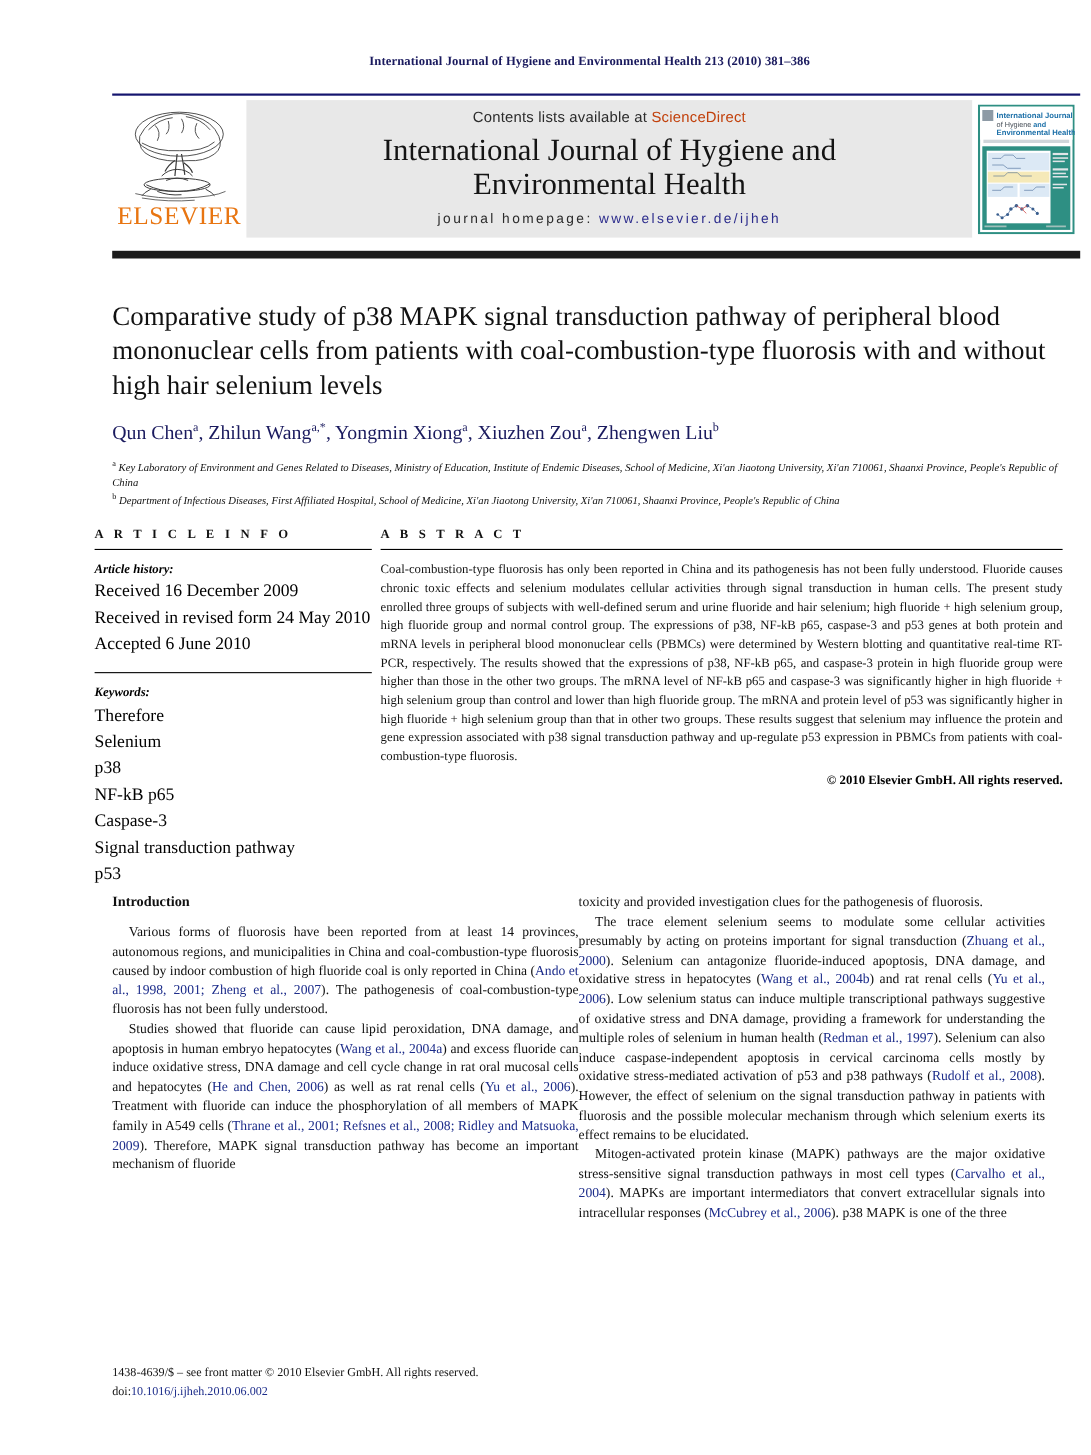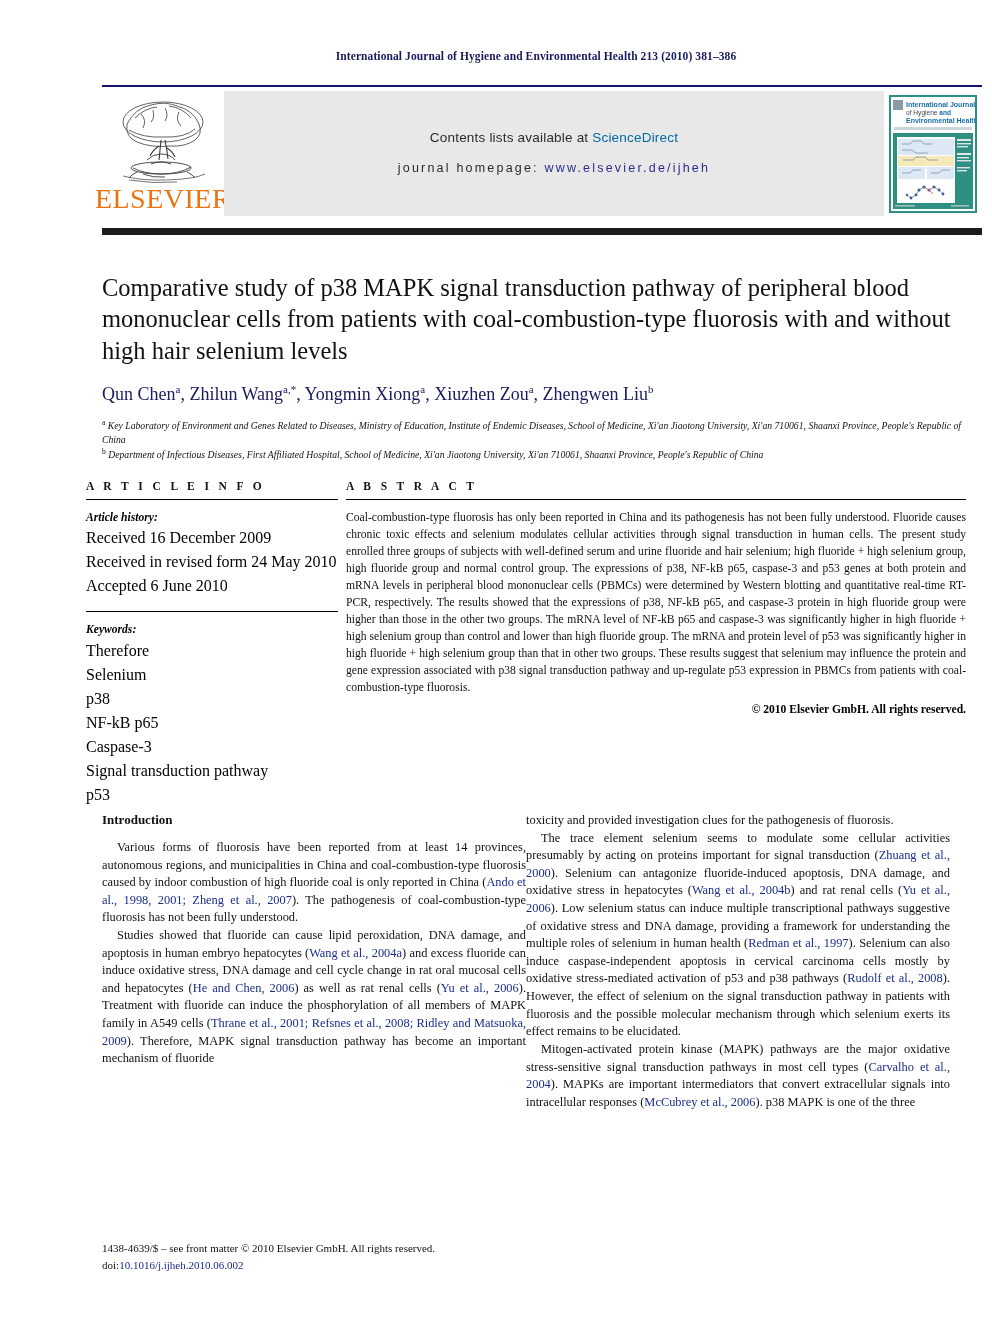--- a/index.html
+++ b/index.html
@@ -59,21 +59,21 @@
     flex-direction: column;
     align-items: center;
     justify-content: flex-start;
     padding-top: 5px;
     background: #ffffff;
   }
   .tree-svg { display:block; }
   .elsevier-word {
     font-family: "Liberation Serif", serif;
     font-weight: normal;
-    font-size: 28px;
+    font-size: 23px;
     letter-spacing: 0.5px;
     color: #E87511;
     margin-top: 1px;
     line-height: 1;
   }
   .mast-center {
     flex: 1 1 auto;
     background: #e8e8e8;
     display: flex;
     flex-direction: column;
@@ -82,21 +82,21 @@
     padding: 6px 0 8px 0;
   }
   .contents-line {
     font-family: "Liberation Sans", sans-serif;
     font-size: 13.5px;
     color: #2b2b2b;
     letter-spacing: 0.2px;
     margin-bottom: 7px;
   }
   .contents-line .sd {
-    color: #0369a1;
+    color: #c2410c;
     letter-spacing: 0.2px;
   }
   .journal-title {
     font-family: "Liberation Serif", serif;
     font-size: 28px;
     color: #141414;
     text-align: center;
     line-height: 1.12;
     font-weight: normal;
   }
@@ -319,20 +319,24 @@
             <path d="M16 80 q20 5 44 4 q28 -1 38 -6"></path>
             <path d="M22 84 q24 4 48 2"></path>
           </g>
         </svg>
         <div class="elsevier-word">ELSEVIER</div>
       </div>
 
       <div class="mast-center">
         <div class="contents-line">
           <span>Contents lists available at </span><span class="sd">ScienceDirect</span>
+        </div>
+        <div class="journal-title">
+          <div>International Journal of Hygiene and</div>
+          <div>Environmental Health</div>
         </div>
         <div class="homepage-line">
           <span>journal homepage: </span><span class="url">www.elsevier.de/ijheh</span>
         </div>
       </div>
 
       <div class="cover-thumb">
         <svg width="88" height="118" viewBox="0 0 88 118">
           <rect x="0" y="0" width="88" height="118" fill="#2e8f83"></rect>
           <rect x="2" y="2" width="84" height="114" fill="#ffffff"></rect>

